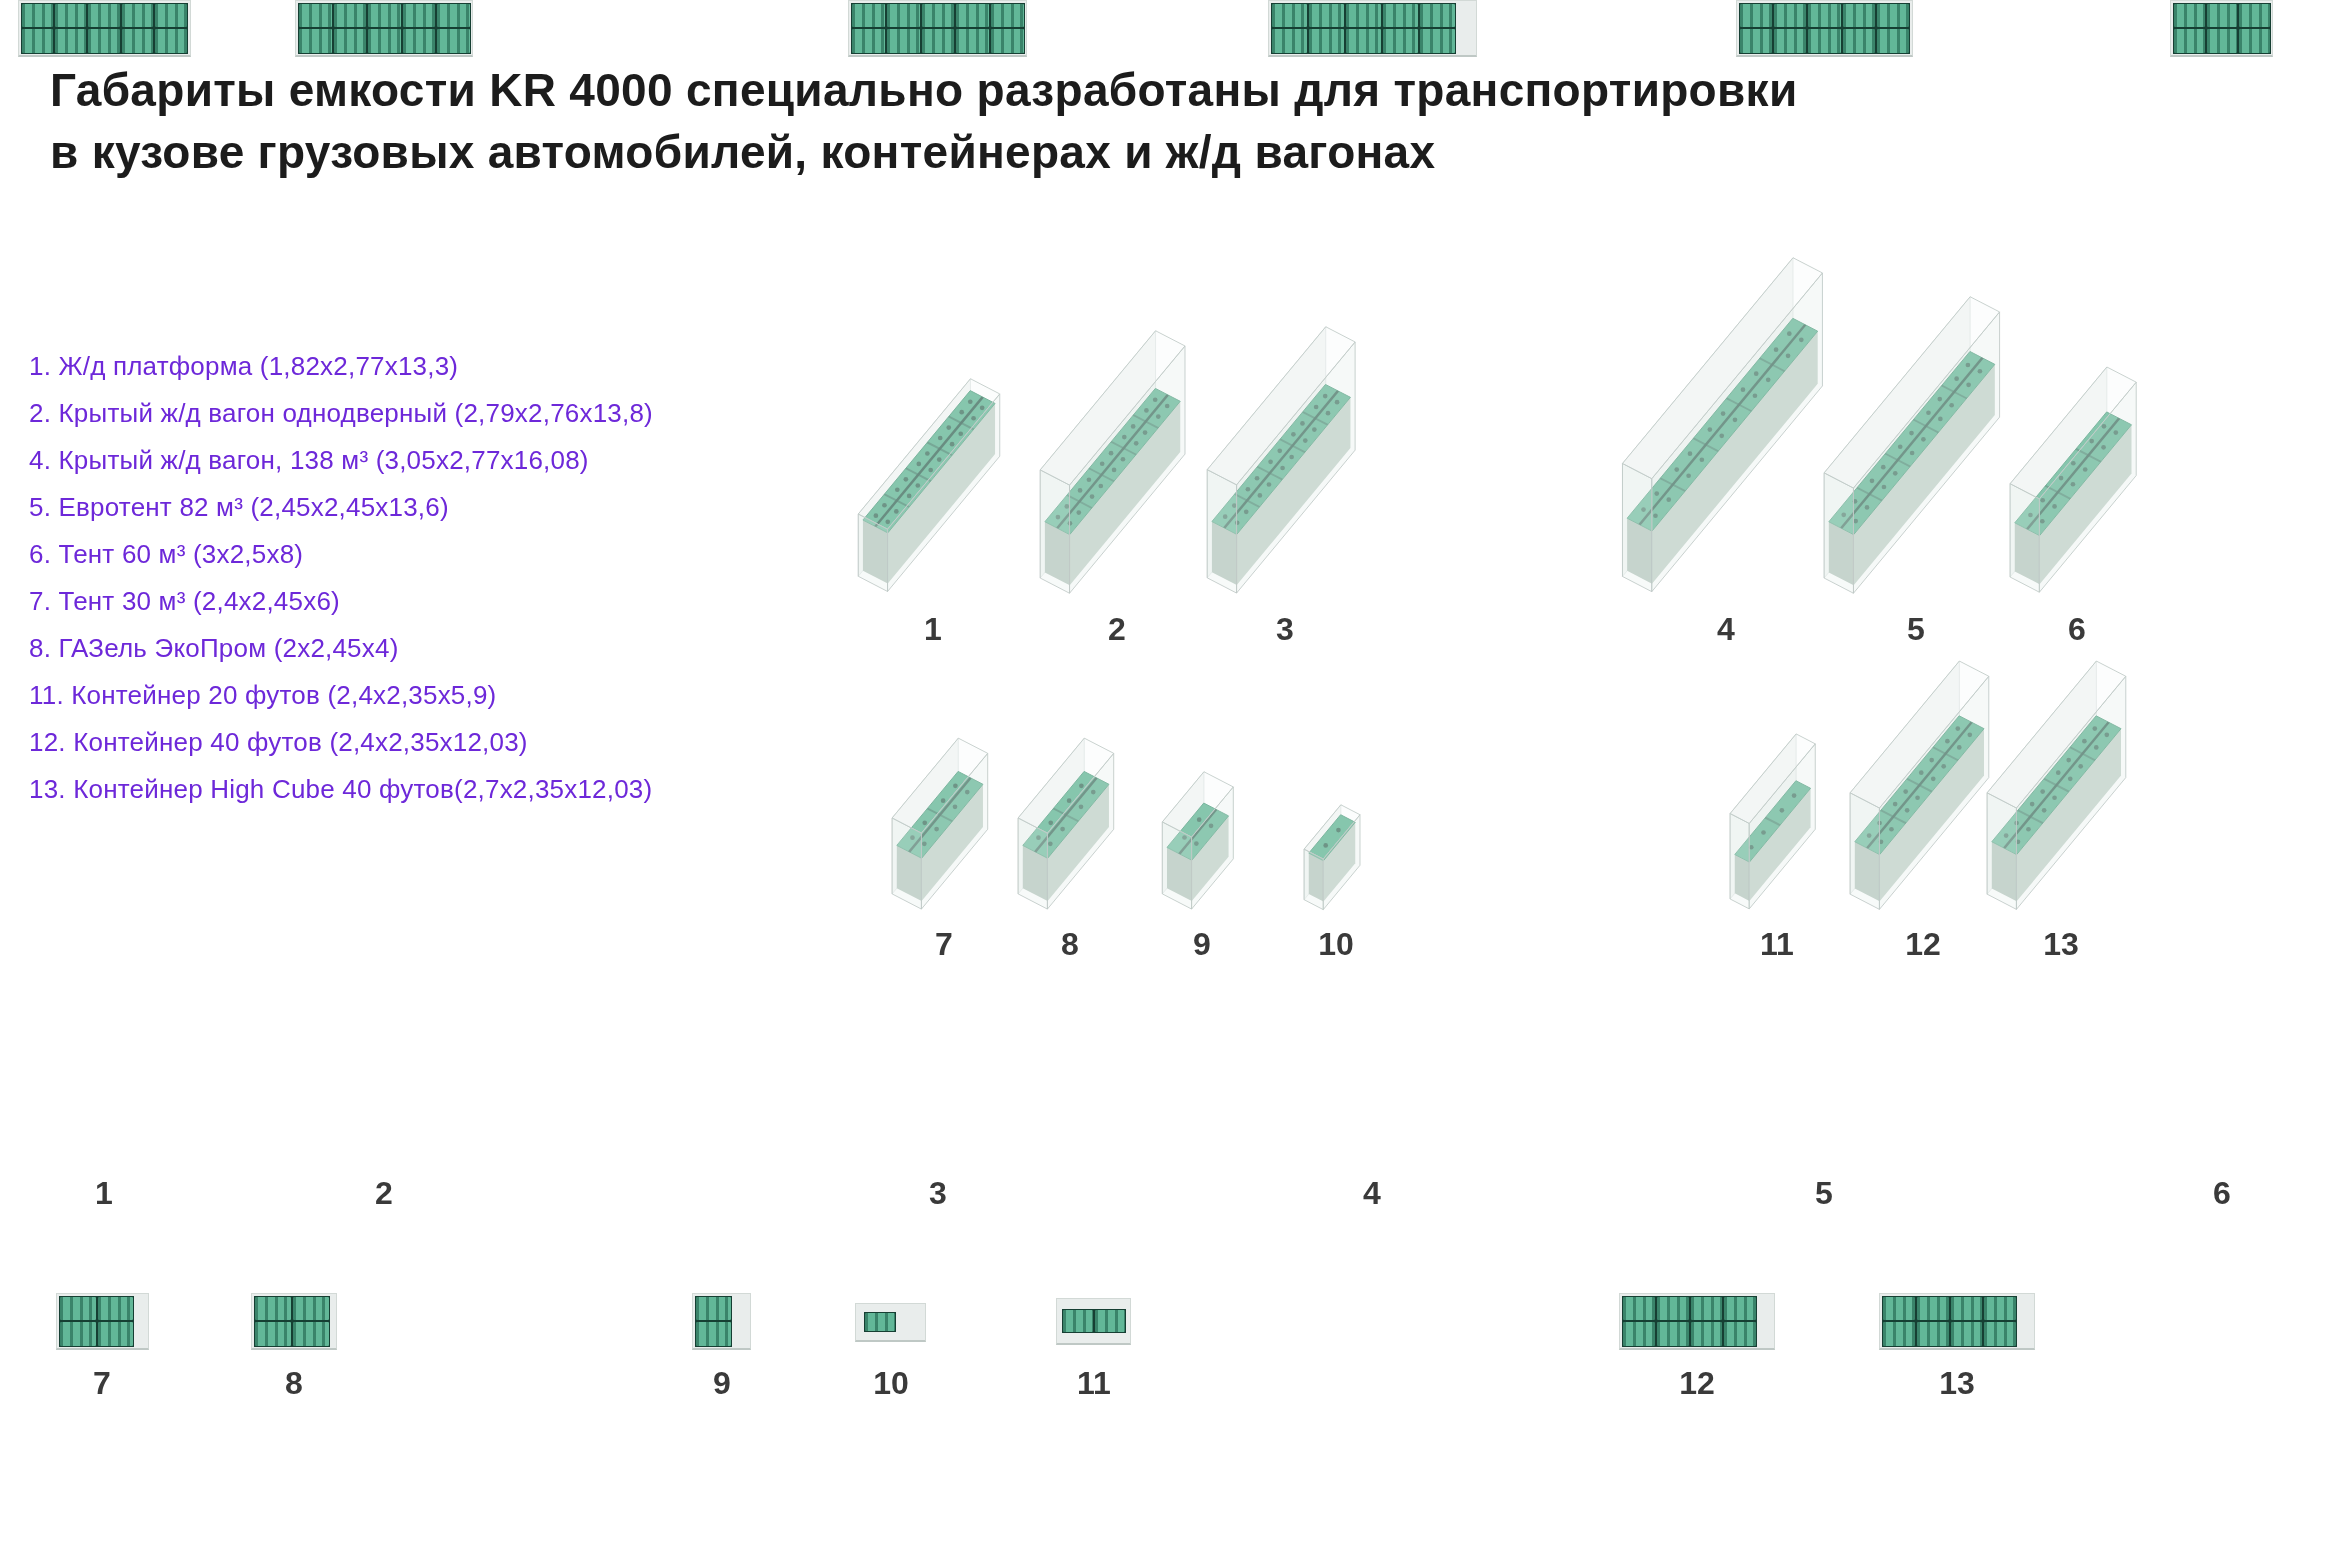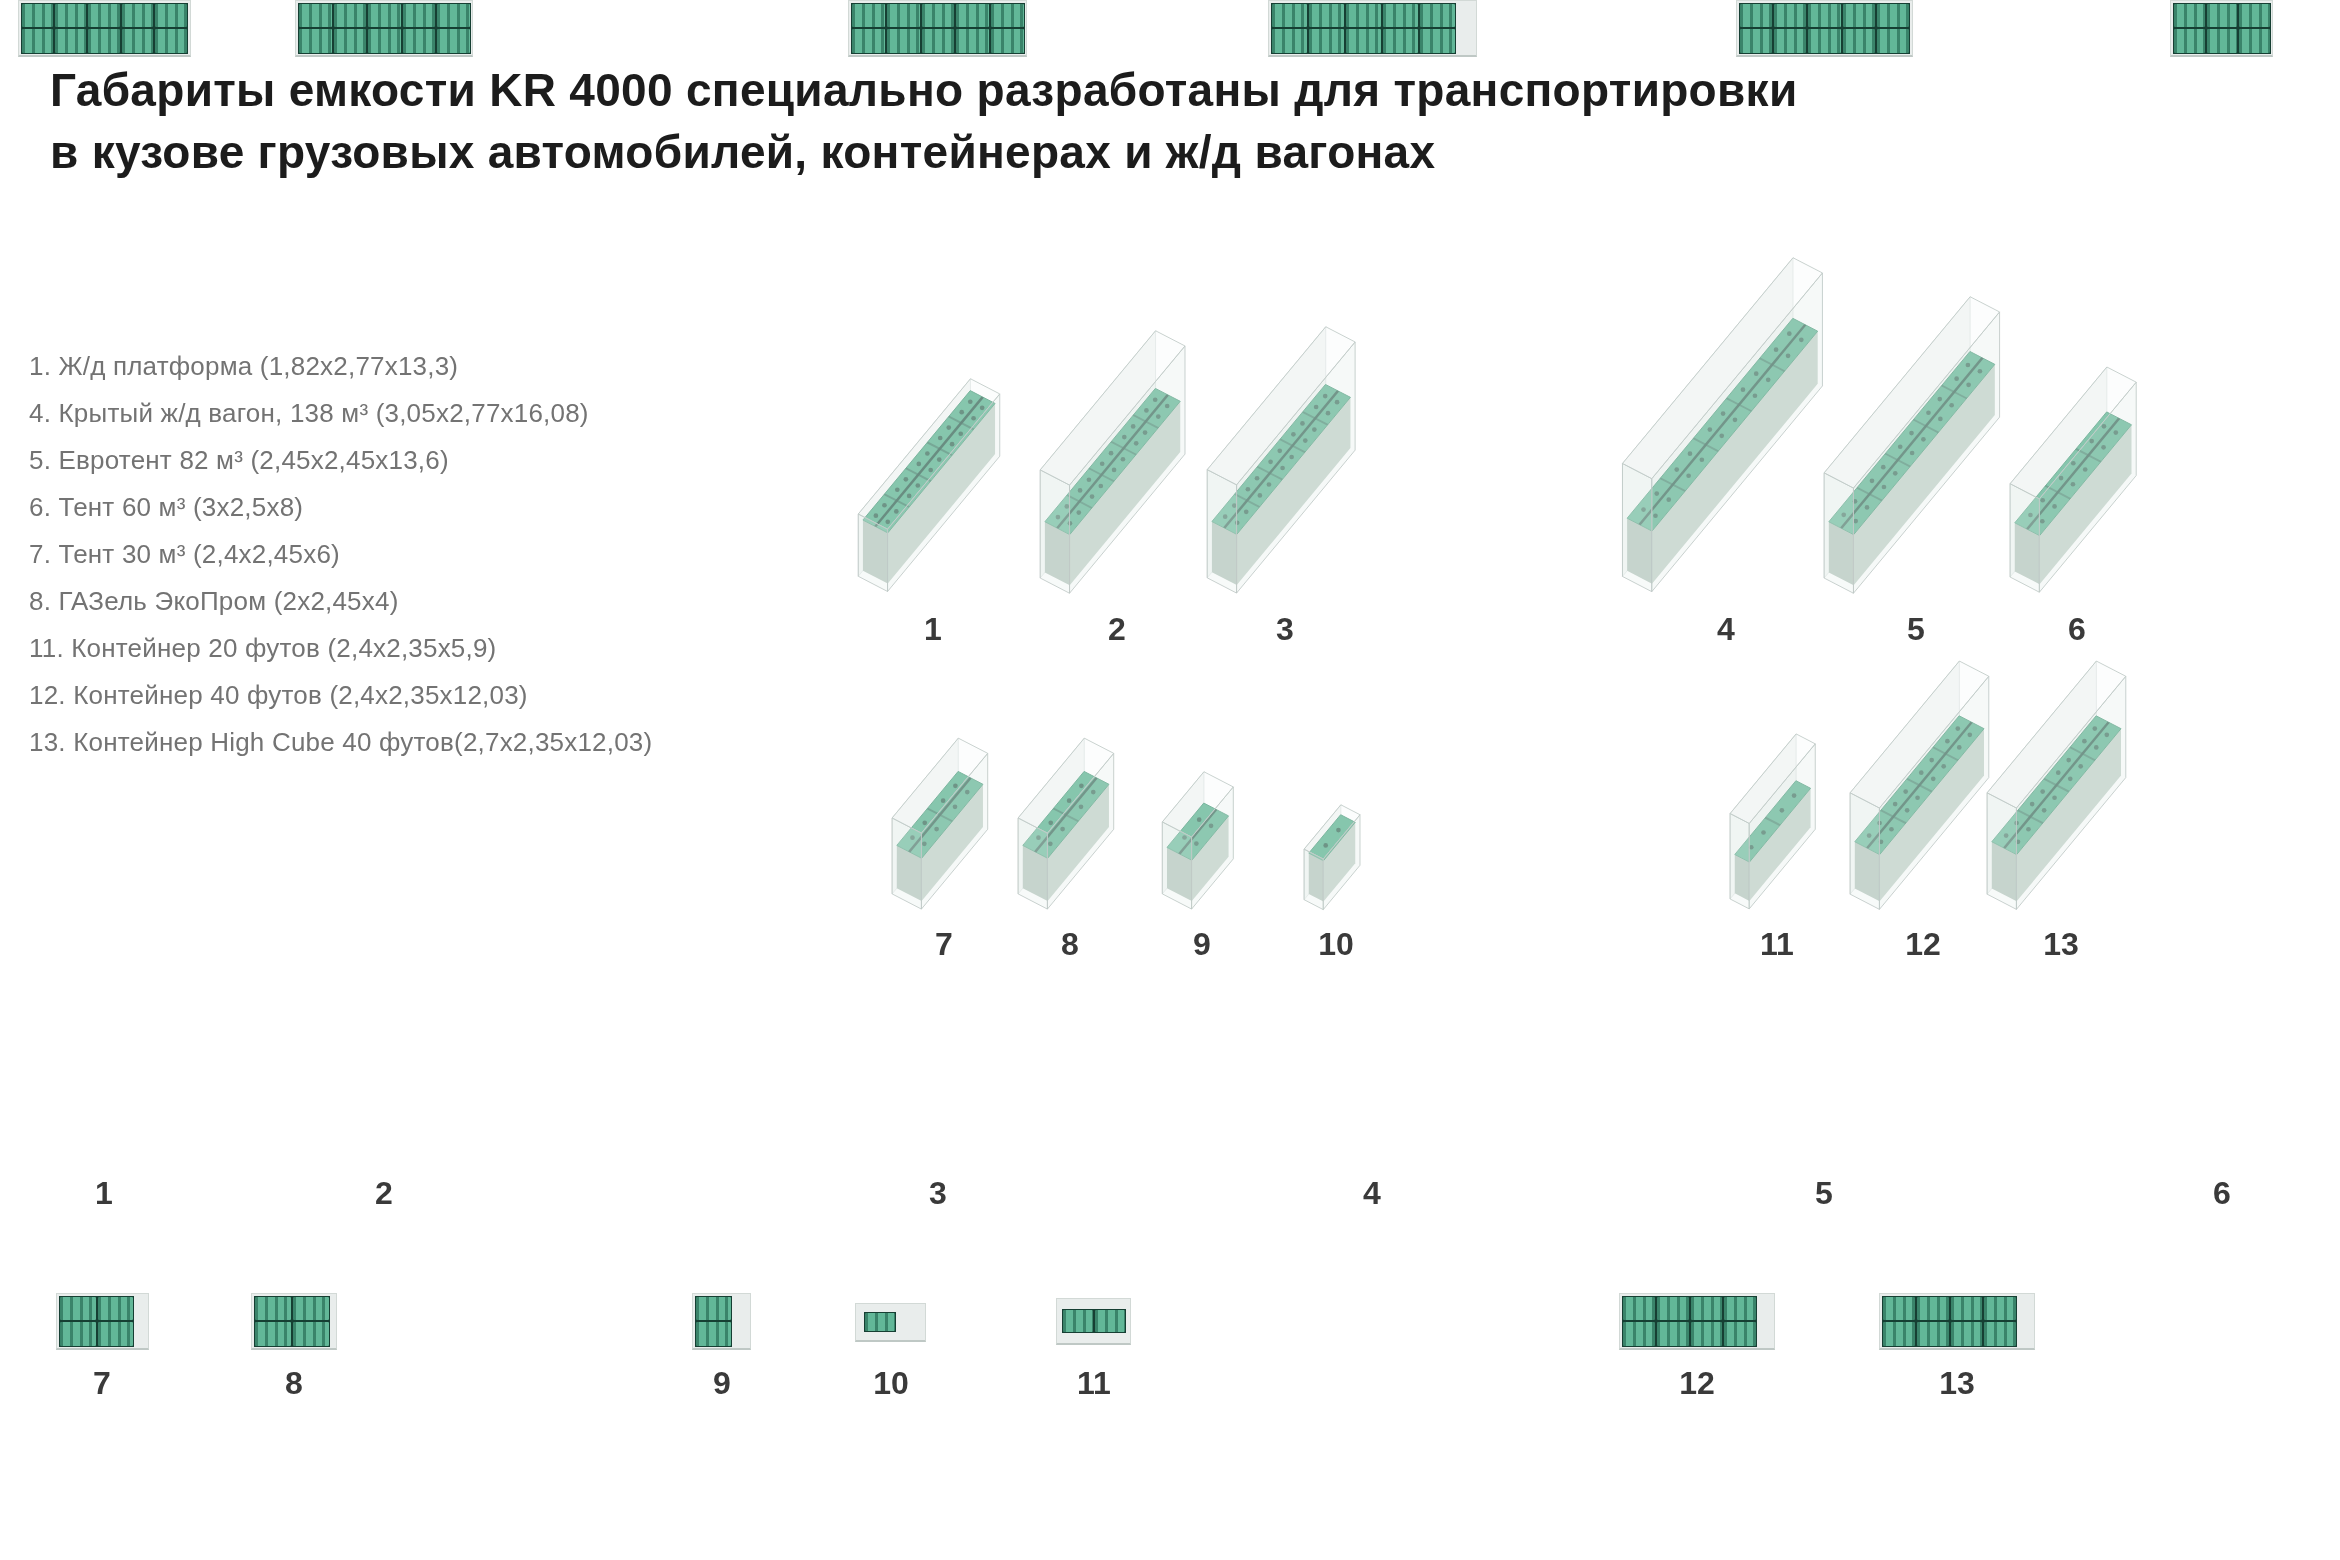--- a/index.html
+++ b/index.html
@@ -8,21 +8,21 @@
     width:2341px;height:1560px;position:relative;overflow:hidden;
     background:#ffffff;font-family:"Liberation Sans",sans-serif;color:#1c1c1c;
   }
   .layer{position:absolute;left:0;top:0;width:2341px;height:1560px;pointer-events:none}
   .title{
     position:absolute;left:50px;top:60px;width:2272px;
     font-size:46px;line-height:1.34;font-weight:bold;color:#1c1c1c;letter-spacing:0.3px;
   }
   .tlist{
     position:absolute;left:29px;top:343px;width:819px;
-    font-size:26px;line-height:47px;color:#737373;letter-spacing:0.2px;
+    font-size:26px;line-height:47px;color:#6d28d9;letter-spacing:0.2px;
   }
   .t-item{white-space:nowrap}
   .iso{position:absolute}
   .num{
     position:absolute;width:88px;margin-left:-44px;text-align:center;
     font-size:32px;font-weight:bold;color:#3a3a3a;
   }
   .tv-tray{
     position:absolute;background:#e9edec;border:1px solid #d2d9d6;border-bottom:2.9px solid #bfc8c5;
     display:flex;align-items:center;padding:2px;
@@ -39,20 +39,21 @@
 
 <div>
 
   <div class="title">
     <div>Габариты емкости KR 4000 специально разработаны для транспортировки</div>
     <div>в кузове грузовых автомобилей, контейнерах и ж/д вагонах</div>
   </div>
 
   <div class="tlist">
       <div class="t-item">1. Ж/д платформа (1,82х2,77х13,3)</div>
+      <div class="t-item">2. Крытый ж/д вагон однодверный (2,79х2,76х13,8)</div>
       <div class="t-item">4. Крытый ж/д вагон, 138 м³ (3,05х2,77х16,08)</div>
       <div class="t-item">5. Евротент 82 м³ (2,45х2,45х13,6)</div>
       <div class="t-item">6. Тент 60 м³ (3х2,5х8)</div>
       <div class="t-item">7. Тент 30 м³ (2,4х2,45х6)</div>
       <div class="t-item">8. ГАЗель ЭкоПром (2х2,45х4)</div>
       <div class="t-item">11. Контейнер 20 футов (2,4х2,35х5,9)</div>
       <div class="t-item">12. Контейнер 40 футов (2,4х2,35х12,03)</div>
       <div class="t-item">13. Контейнер High Cube 40 футов(2,7х2,35х12,03)</div>
     </div>
 

